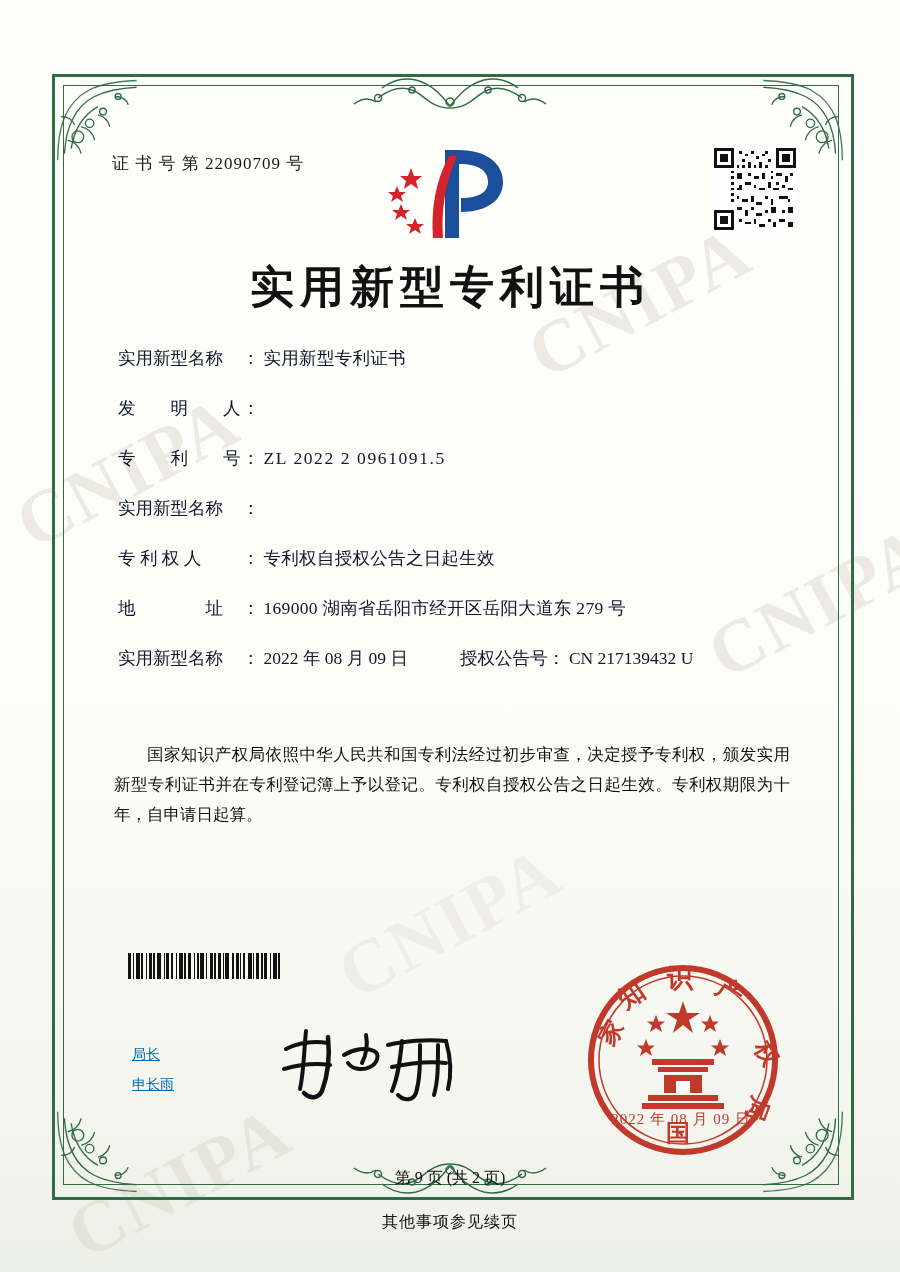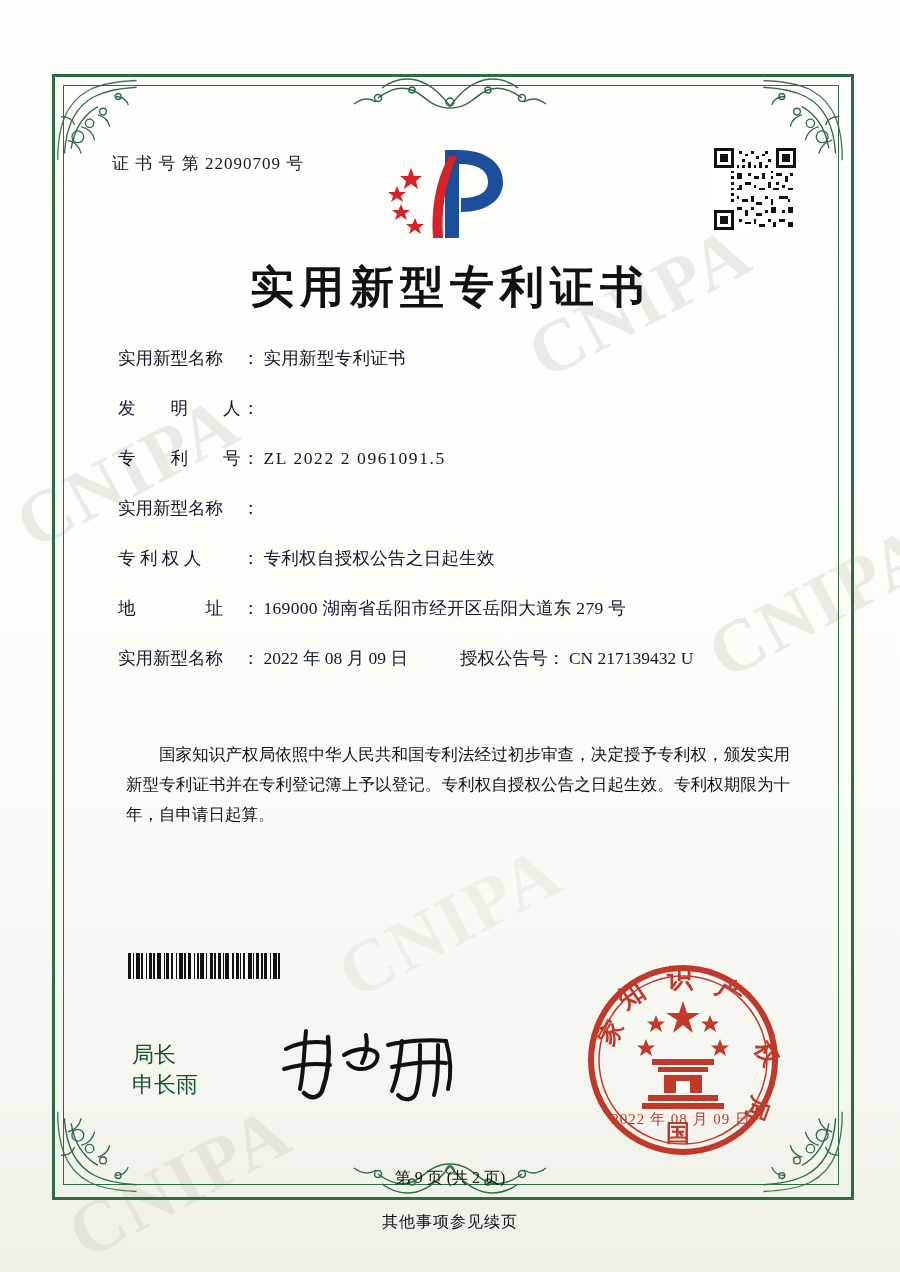--- a/index.html
+++ b/index.html
@@ -183,21 +183,21 @@
     position: absolute;
     left: 24px;
     top: 630px;
     width: 676px;
     font-size: 16.5px;
     line-height: 30px;
     text-align: justify;
     color: #111;
   }
   .paragraphs p {
-    margin: 0 0 4px 12px;
+    margin: 0 0 4px 0;
     text-indent: 2em;
   }
 
   
   .barcode {
     position: absolute;
     left: 38px;
     top: 843px;
     width: 240px;
     height: 26px;
@@ -209,23 +209,24 @@
     display: block;
     background: #111;
     height: 100%;
   }
 
   
   .sign-label {
     position: absolute;
     left: 42px;
     top: 930px;
-    font-size: 22px;
+    font-size: 14px;
     line-height: 30px;
-    color: #14532d;
+    color: #0369a1;
+    text-decoration: underline;
   }
   .signature {
     position: absolute;
     left: 180px;
     top: 905px;
     width: 220px;
     height: 90px;
   }
   .signature svg { width:100%; height:100%; display:block; }
 

